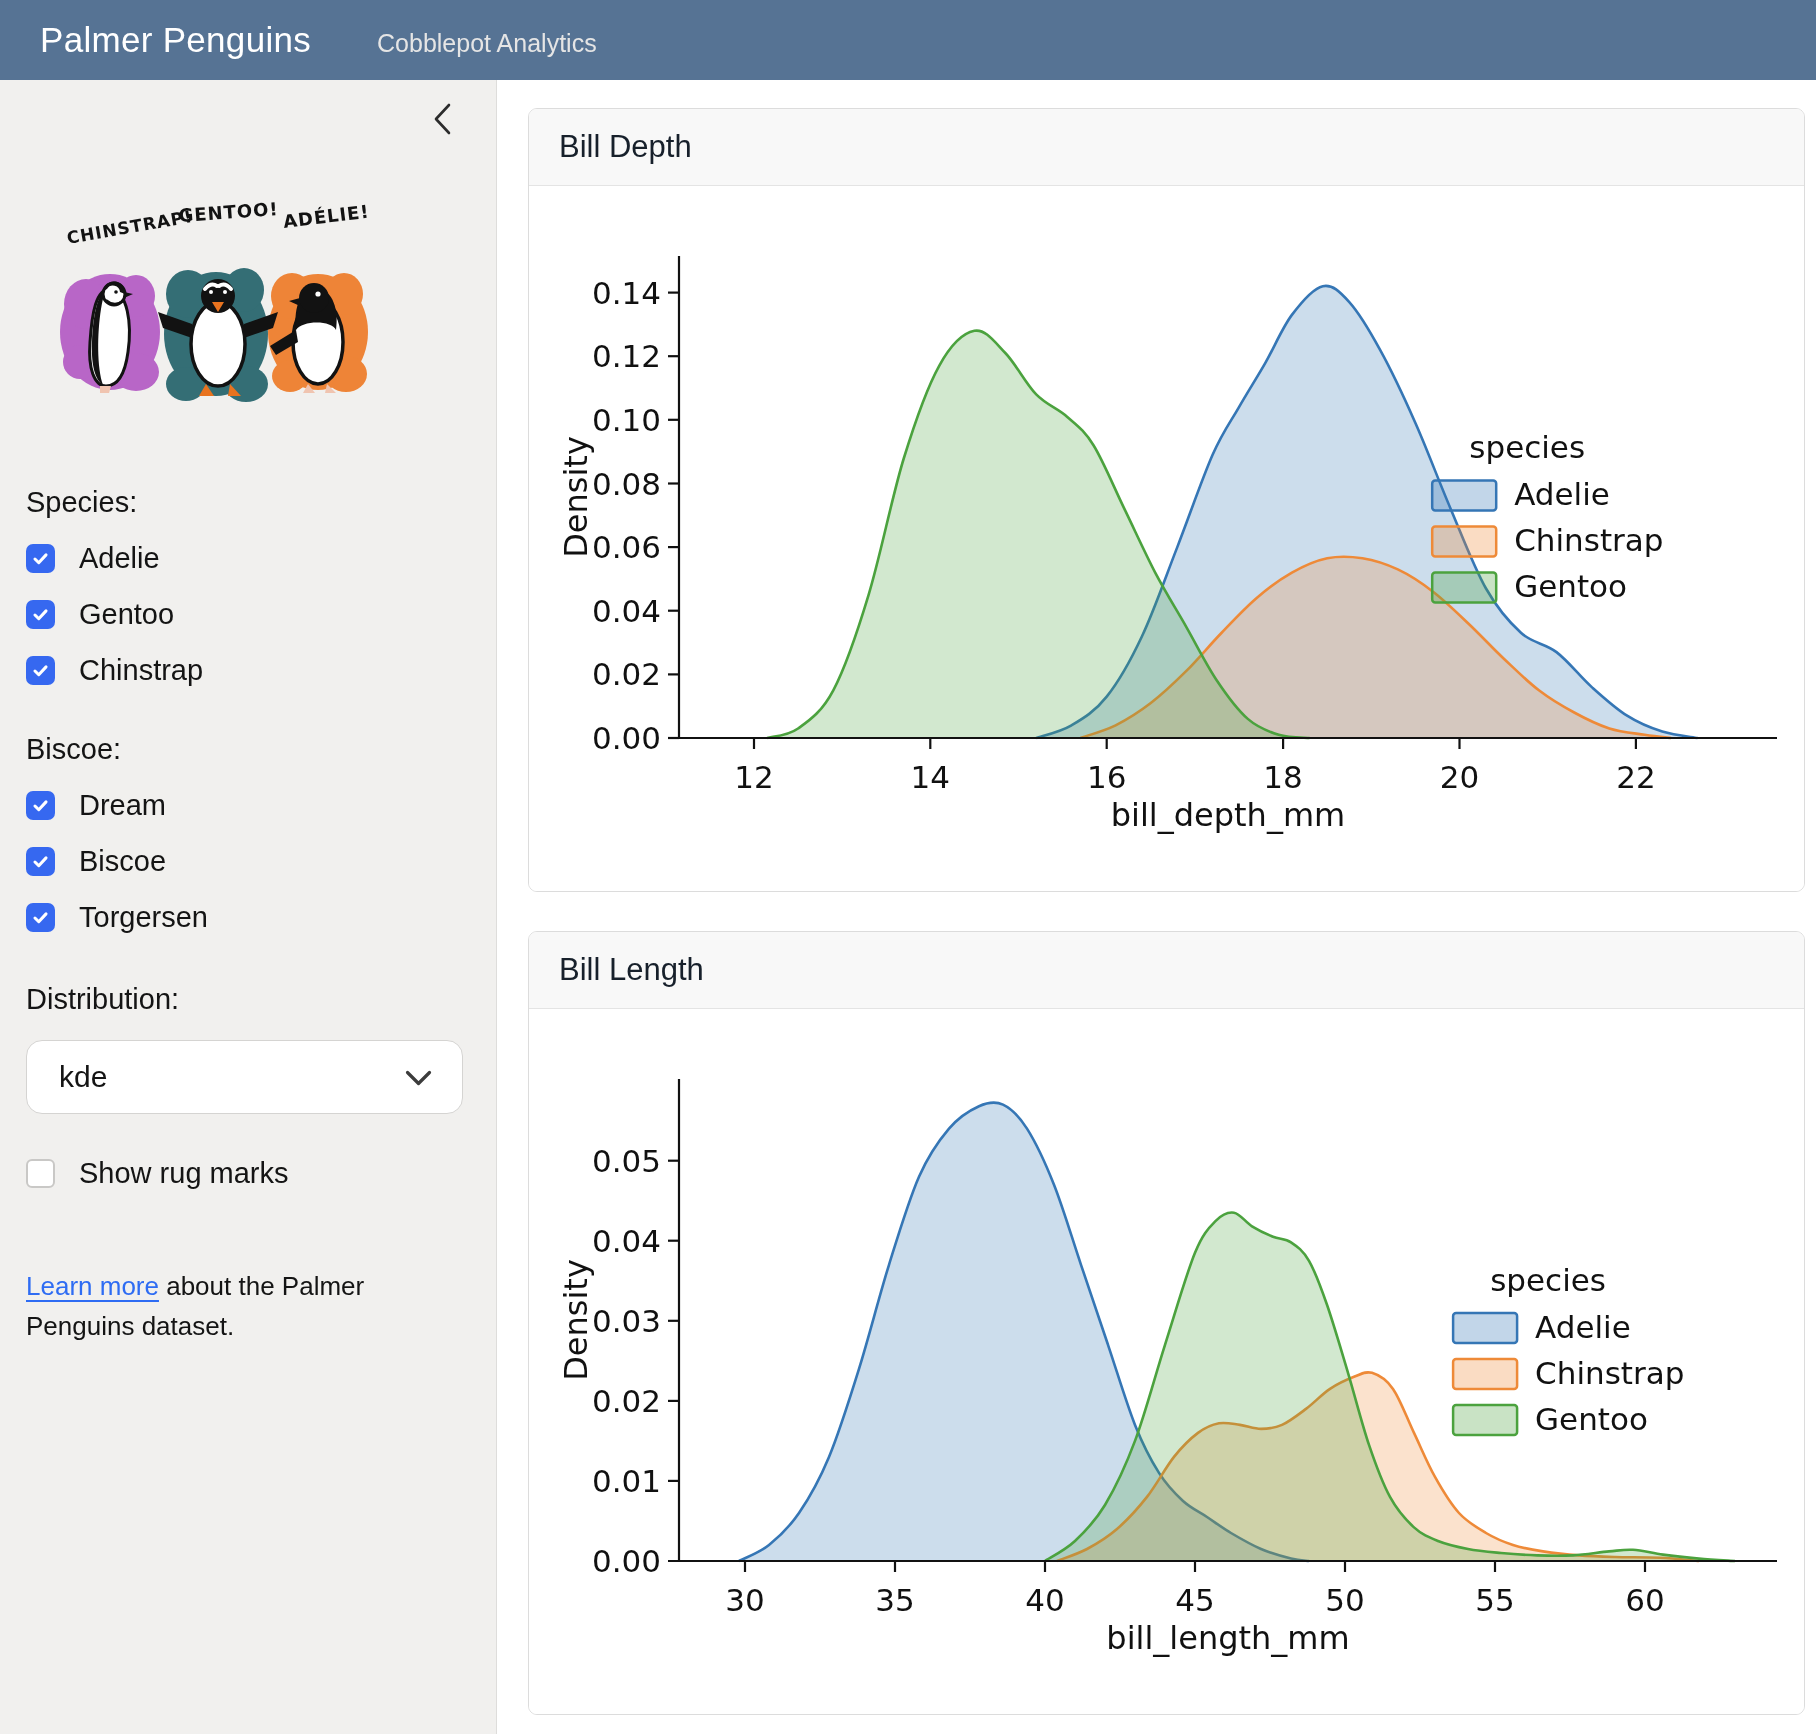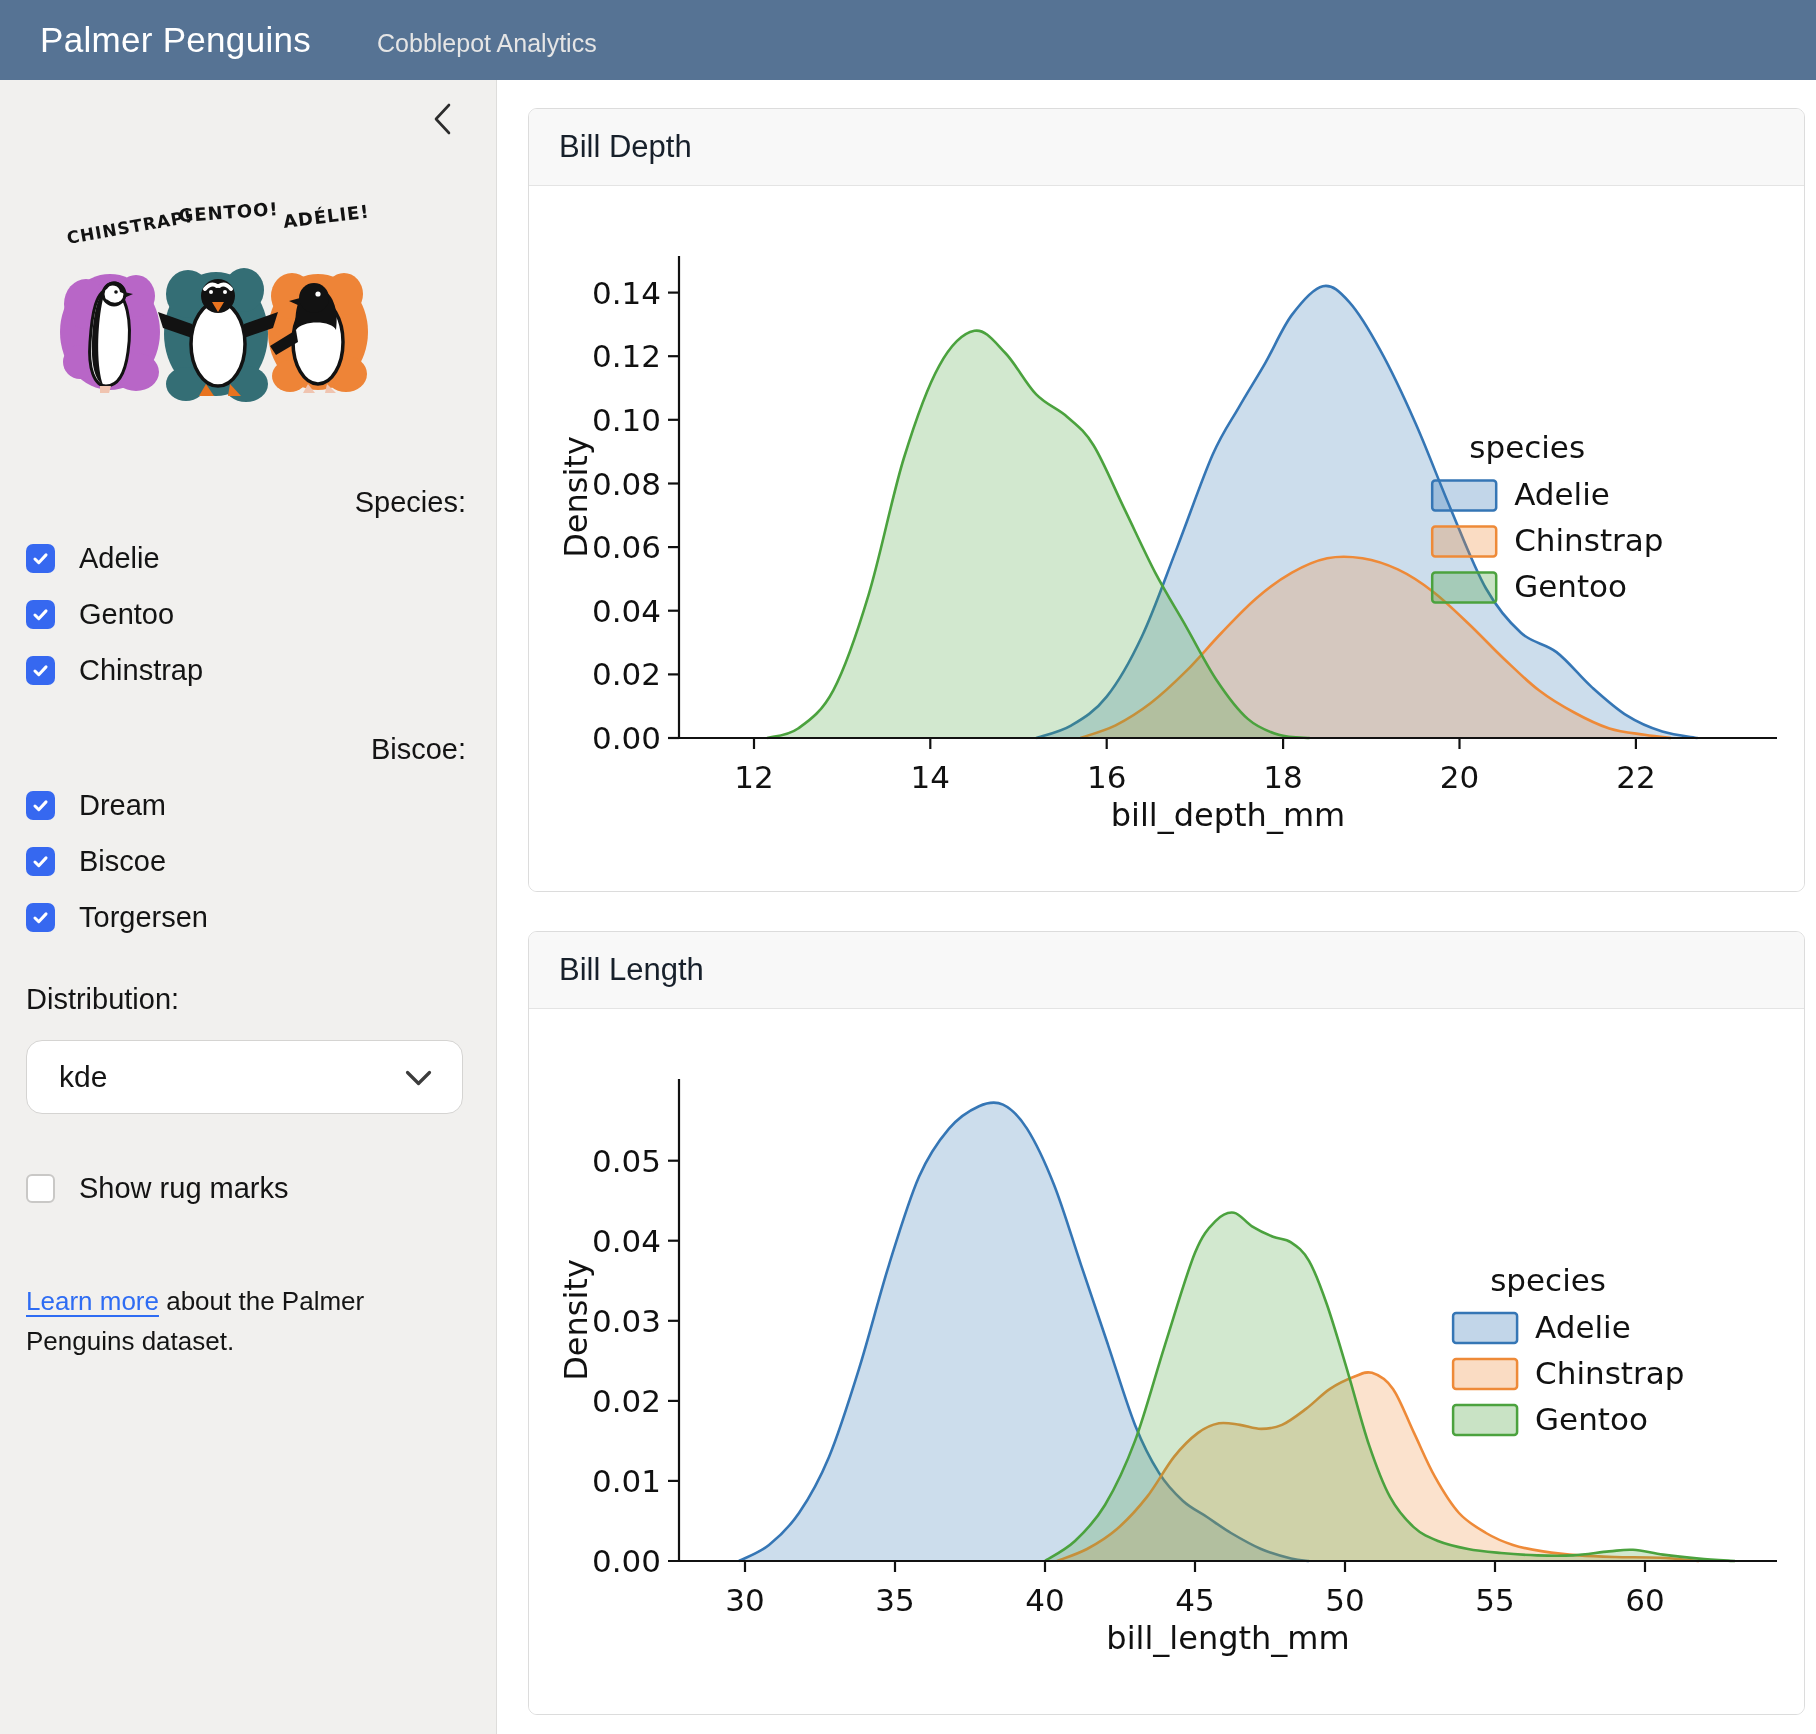--- a/index.html
+++ b/index.html
@@ -9,31 +9,31 @@
   .navbar{height:80px;background:#567394;display:flex;align-items:baseline;padding:0 0 0 40px;gap:44px;}
   .nav-title{color:#ffffff;font-size:35px;font-weight:500;letter-spacing:.3px;line-height:80px;}
   .nav-sub{color:#e5e5e5;font-size:25px;font-weight:400;margin-left:22px;}
   
   .layout{display:flex;height:1654px;}
   .sidebar{width:497px;min-width:497px;box-sizing:border-box;background:#f1f0ee;
            border-right:1px solid #dedddb;padding:14px 30px 0 26px;position:relative;}
   .collapse-row{height:52px;display:flex;justify-content:flex-end;align-items:center;padding-right:6px;}
   .collapse-btn{width:36px;height:44px;display:flex;align-items:center;justify-content:center;cursor:pointer;background:none;border:none;padding:0;}
   .artwork{margin:46px 0 0 20px;display:block;}
-  .side-label{font-size:29px;margin-top:66px;color:#141414;text-align:right;}
+  .side-label{font-size:29px;margin-top:66px;color:#141414;}
   .side-label.islands{margin-top:46px;}
   .check-item{display:flex;align-items:center;gap:24px;margin-top:23px;font-size:29px;cursor:pointer;}
   .cb{width:29px;height:29px;box-sizing:border-box;border-radius:7px;display:flex;align-items:center;justify-content:center;flex:0 0 auto;}
   .cb.on{background:#3668f0;}
   .cb.off{background:#ffffff;border:2px solid #c9c8c6;border-radius:6px;}
   .dist-label{font-size:29px;margin-top:49px;}
   .select{margin-top:24px;width:437px;height:74px;box-sizing:border-box;background:#fff;
           border:1px solid #d5d4d2;border-radius:16px;display:flex;align-items:center;
           justify-content:space-between;padding:0 30px 0 32px;font-size:30px;cursor:pointer;}
-  .rug-row{margin-top:58px;text-align:right;}
+  .rug-row{margin-top:43px;text-align:right;}
   .learn{margin-top:76px;font-size:26px;line-height:1.55;width:430px;}
   .learn a{color:#2e6cf3;text-decoration:underline;text-underline-offset:5px;cursor:pointer;}
   
   .main{flex:1;box-sizing:border-box;background:#ffffff;padding:28px 11px 12px 31px;}
   .card{width:1277px;box-sizing:border-box;border:1px solid #dcdcdc;border-radius:9px;
         background:#fff;overflow:hidden;}
   .card + .card{margin-top:39px;}
   .card-header{background:#f8f8f8;border-bottom:1px solid #e4e4e4;height:76px;display:flex;
                align-items:center;padding:0 30px;font-size:31px;color:#17202b;}
   .card-body{height:705px;background:#fff;}

